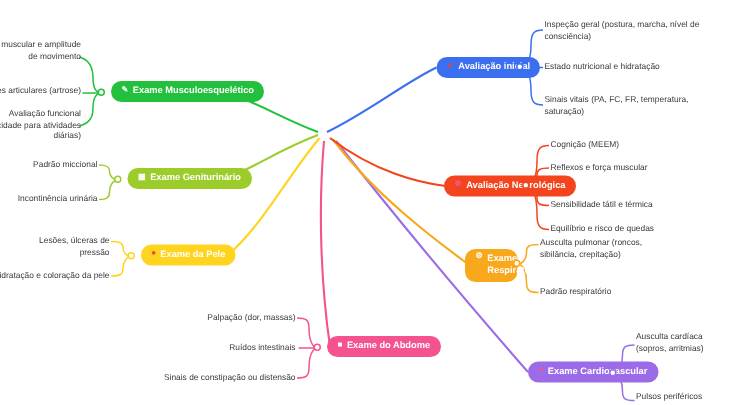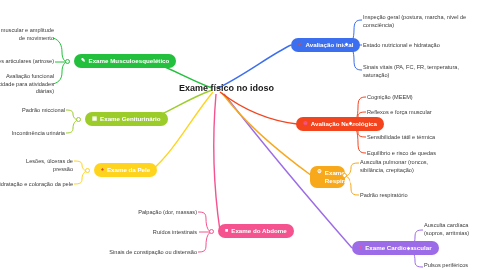--- a/index.html
+++ b/index.html
@@ -115,21 +115,20 @@
       <path d="M351 124 C 356 124, 358 133, 358 143 C 358 151, 360 153, 366 153"></path>
     </g>
 
     <g fill="none" stroke="#3c6ef0" stroke-width="1">
       <path d="M347 45 C 352 45, 354 38, 354 30 C 354 22, 356 20, 362 20"></path>
       <path d="M347 45 L 362 45"></path>
       <path d="M347 45 C 352 45, 354 52, 354 60 C 354 68, 356 70, 362 70"></path>
     </g>
   </svg>
 
-  <div class="center-title" style="left:179px;top:83px;">Exame físico no idoso</div>
 
   <div class="node" style="left:74px;top:54px;background:#22c03c;">
     <span class="ico">✎</span>
     <span>Exame Musculoesquelético</span>
   </div>
   <div class="conn" style="left:65px;top:59px;border:1.2px solid #22c03c;"></div>
   <div class="leaf l" style="left:-16px;top:27px;width:70px;">Força muscular e amplitude de movimento</div>
   <div class="leaf l" style="left:-16px;top:58px;width:70px;">Dores articulares (artrose)</div>
   <div class="leaf l" style="left:-22px;top:73px;width:76px;">Avaliação funcional (capacidade para atividades diárias)</div>
 

